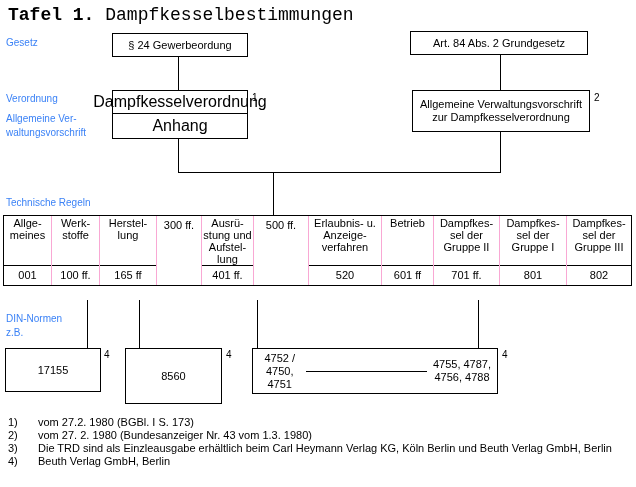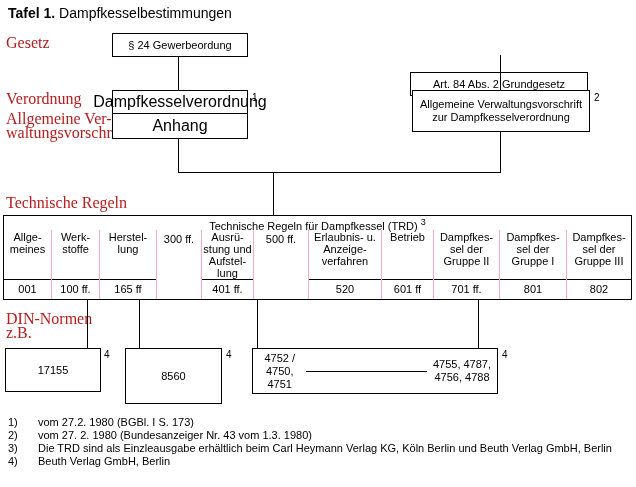--- a/index.html
+++ b/index.html
@@ -2,23 +2,23 @@
 <html><head>
 <meta charset="utf-8">
 <style>
   html,body{margin:0;padding:0;background:#fff;}
   #canvas{
     position:relative;width:636px;height:487px;background:#ffffff;
     font-family:"Liberation Sans",sans-serif;color:#000;overflow:hidden;
   }
   .abs{position:absolute;}
   .ml{white-space:pre-line;}
-  .title{font-family:Liberation Sans, sans-serif;font-size:14px;}
+  .title{font-family:Liberation Mono, monospace;font-size:18px;}
   .title b{font-weight:bold;}
-  .bluelabel{color:#b91c1c;font-size:16px;line-height:14px;font-family:Liberation Serif, serif;}
+  .bluelabel{color:#3b82f6;font-size:10px;line-height:14px;}
   .box{
     position:absolute;border:1px solid #000;background:#fff;box-sizing:border-box;
     display:flex;align-items:center;justify-content:center;text-align:center;
     font-size:11px;line-height:13px;
   }
   .stackbox{position:absolute;border:1px solid #000;background:#fff;box-sizing:border-box;}
   .stackcell{display:flex;align-items:center;justify-content:center;text-align:center;
     font-size:16px;box-sizing:border-box;}
   .stackcell.first{border-bottom:1px solid #000;}
   .vline{position:absolute;width:1px;background:#000;}
@@ -54,21 +54,21 @@
   <div class="abs bluelabel" style="left:6px;top:92px;">Verordnung</div>
   <div class="abs bluelabel ml" style="left:6px;top:112px;">Allgemeine Ver-
 waltungsvorschrift</div>
   <div class="abs bluelabel ml" style="left:6px;top:312px;">DIN-Normen
 z.B.</div>
   <div class="abs bluelabel" style="left:6px;top:196px;">Technische Regeln</div>
 
   <div class="box" style="left:112px;top:33px;width:136px;height:24px;">
     <span>§ 24 Gewerbeordung</span>
   </div>
-  <div class="box" style="left:410px;top:31px;width:178px;height:24px;margin-top:41px;">
+  <div class="box" style="left:410px;top:31px;width:178px;height:24px;">
     <span>Art. 84 Abs. 2 Grundgesetz</span>
   </div>
 
   <div class="stackbox" style="left:112px;top:90px;width:136px;">
     <div class="stackcell first" style="height:23px;">
       <span>Dampfkesselverordnung</span>
     </div>
     <div class="stackcell" style="height:24px;">
       <span>Anhang</span>
     </div>
@@ -82,24 +82,20 @@
   <span class="fnmark" style="left:594px;top:93px;">2</span>
 
   <div class="vline" style="left:178px;top:57px;height:33px;"></div>
   <div class="vline" style="left:500px;top:55px;height:35px;"></div>
   <div class="vline" style="left:178px;top:138px;height:35px;"></div>
   <div class="vline" style="left:500px;top:132px;height:41px;"></div>
   <div class="hline" style="left:178px;top:172px;width:323px;"></div>
   <div class="vline" style="left:273px;top:173px;height:42px;"></div>
 
   <div class="trd">
-    <div class="trd-title">
-      <span>Technische Regeln für Dampfkessel (TRD)</span>
-      <sup>3</sup>
-    </div>
     <div class="trd-cols">
       <div class="trd-col" style="width:47px;">
         <div class="trd-th">Allge-
 meines</div>
         <div class="trd-td">001</div>
       </div>
       <div class="trd-col" style="width:48px;">
         <div class="trd-th">Werk-
 stoffe</div>
         <div class="trd-td">100 ff.</div>

